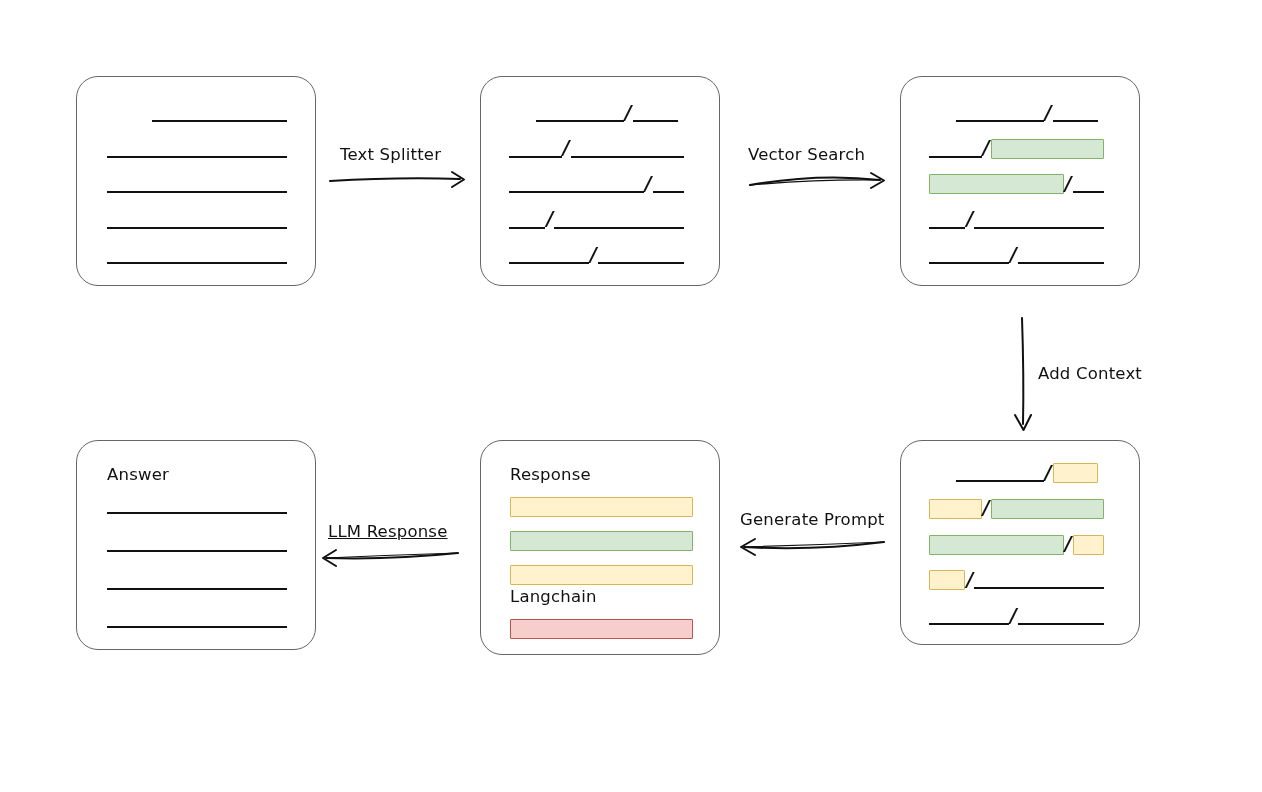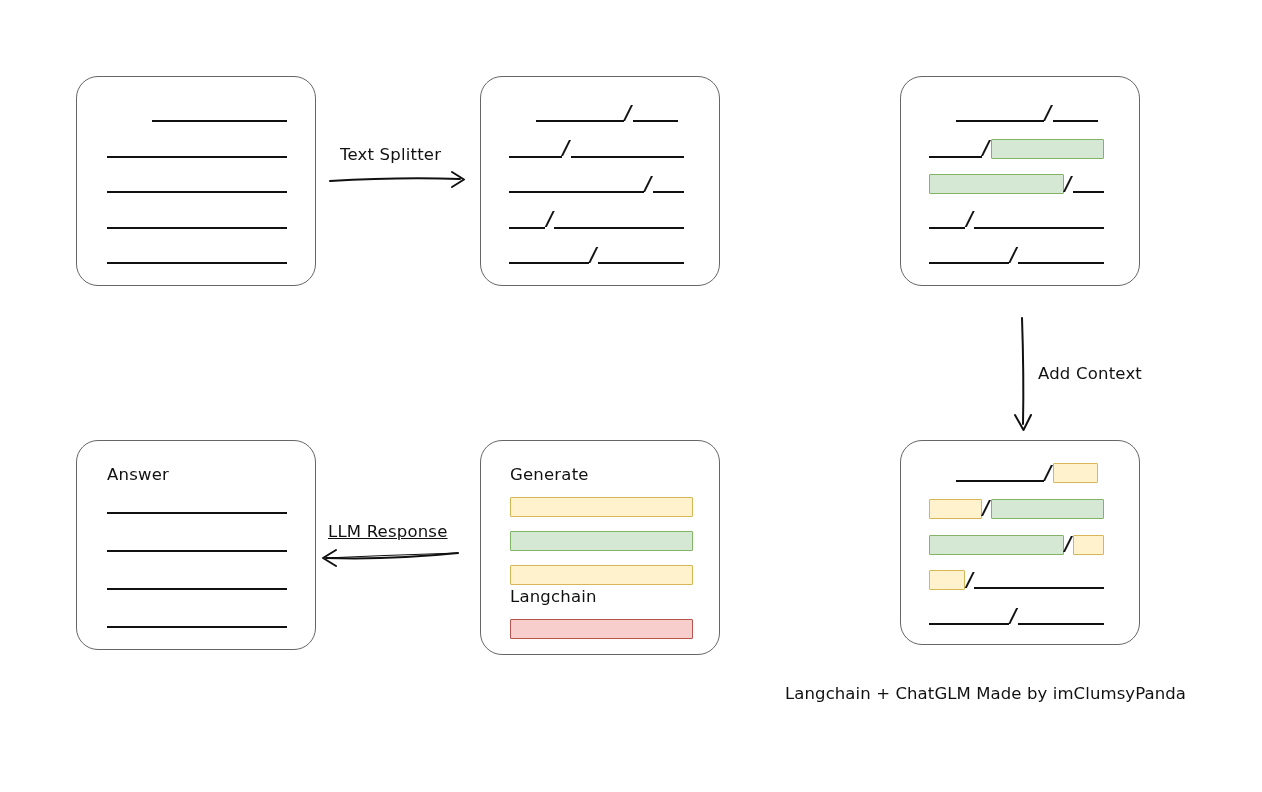--- a/index.html
+++ b/index.html
@@ -173,20 +173,28 @@
           <span class="seg plain" style="width: 71%;"></span>
         </div>
         <div class="row" style="top: 133px;">
           <span class="seg plain" style="width: 44%;"></span>
           <span class="slash">/</span>
           <span class="seg plain" style="width: 47%;"></span>
         </div>
       </div>
   </div>
 
+  <div class="arrow-wrap" style="left:748px; top:145px; width:140px; height:45px;">
+    <div class="arrow-label" style="left:0px; top:0px;">Vector Search</div>
+    <svg class="arrow-svg" width="140" height="24" viewBox="0 0 140 24" style="left:0; top:24px;">
+      <path d="M2 16 Q 70 4 132 11" stroke="#111" stroke-width="2" fill="none" stroke-linecap="round"></path>
+      <path d="M2 16 Q 72 10 132 11" stroke="#111" stroke-width="1.3" fill="none" stroke-linecap="round"></path>
+      <path d="M123 4 L136 11.5 L123 19" stroke="#111" stroke-width="2" fill="none" stroke-linecap="round" stroke-linejoin="round"></path>
+    </svg>
+  </div>
 
   <div class="doc-box" id="box-matched" style="left:900px; top:76px; width:240px; height:210px;">
     <div class="box-lines" style="position:absolute; left:28px; right:28px; top:36px; bottom:30px;">
         <div class="row" style="top: -9px;">
           <span class="spacer" style="width: 15%;"></span>
           <span class="seg plain" style="width: 48%;"></span>
           <span class="slash">/</span>
           <span class="seg plain" style="width: 25%;"></span>
         </div>
         <div class="row" style="top: 26.5px;">
@@ -241,28 +249,36 @@
   <div class="arrow-wrap" style="left:320px; top:522px; width:142px; height:45px;">
     <div class="arrow-label" style="left:8px; top:0px;text-decoration:underline;">LLM Response</div>
     <svg class="arrow-svg" width="142" height="24" viewBox="0 0 142 24" style="left:0; top:24px;">
       <path d="M138 7 Q 70 14 6 12" stroke="#111" stroke-width="2" fill="none" stroke-linecap="round"></path>
       <path d="M138 7 Q 72 9 6 12" stroke="#111" stroke-width="1.2" fill="none" stroke-linecap="round"></path>
       <path d="M16 4 L3 12 L16 20" stroke="#111" stroke-width="2" fill="none" stroke-linecap="round" stroke-linejoin="round"></path>
     </svg>
   </div>
 
   <div class="doc-box" id="box-prompt" style="left:480px; top:440px; width:240px; height:215px;">
-    <div class="box-label" style="left:29px; top:24px;">Generate</div>
+    <div class="box-label" style="left:29px; top:24px;">Response</div>
     <div class="bar yellow" style="left:29px; top:56px; width:183px;"></div>
     <div class="bar green" style="left:29px; top:90px; width:183px;"></div>
     <div class="bar yellow" style="left:29px; top:124px; width:183px;"></div>
     <div class="box-label" style="left:29px; top:146px;">Langchain</div>
     <div class="bar red" style="left:29px; top:178px; width:183px;"></div>
   </div>
 
+  <div class="arrow-wrap" style="left:738px; top:510px; width:150px; height:45px;">
+    <div class="arrow-label" style="left:2px; top:0px;">Generate Prompt</div>
+    <svg class="arrow-svg" width="150" height="24" viewBox="0 0 150 24" style="left:0; top:24px;">
+      <path d="M146 8 Q 74 17 6 13" stroke="#111" stroke-width="2" fill="none" stroke-linecap="round"></path>
+      <path d="M146 8 Q 76 11 6 13" stroke="#111" stroke-width="1.2" fill="none" stroke-linecap="round"></path>
+      <path d="M17 5 L3 13 L17 21" stroke="#111" stroke-width="2" fill="none" stroke-linecap="round" stroke-linejoin="round"></path>
+    </svg>
+  </div>
 
   <div class="doc-box" id="box-context" style="left:900px; top:440px; width:240px; height:205px;">
     <div class="box-lines" style="position:absolute; left:28px; right:28px; top:32px; bottom:28px;">
         <div class="row" style="top: -9px;">
           <span class="spacer" style="width: 15%;"></span>
           <span class="seg plain" style="width: 48%;"></span>
           <span class="slash">/</span>
           <span class="seg chip yellow" style="width: 25%;"></span>
         </div>
         <div class="row" style="top: 26.75px;">
@@ -281,15 +297,14 @@
           <span class="seg plain" style="width: 71%;"></span>
         </div>
         <div class="row" style="top: 134px;">
           <span class="seg plain" style="width: 44%;"></span>
           <span class="slash">/</span>
           <span class="seg plain" style="width: 47%;"></span>
         </div>
       </div>
   </div>
 
-  <div class="footer" style="left:785px; top:684px;">Langchain + ChatGLM Made by imClumsyPanda</div>
 
 </div>
 
 </body></html>

